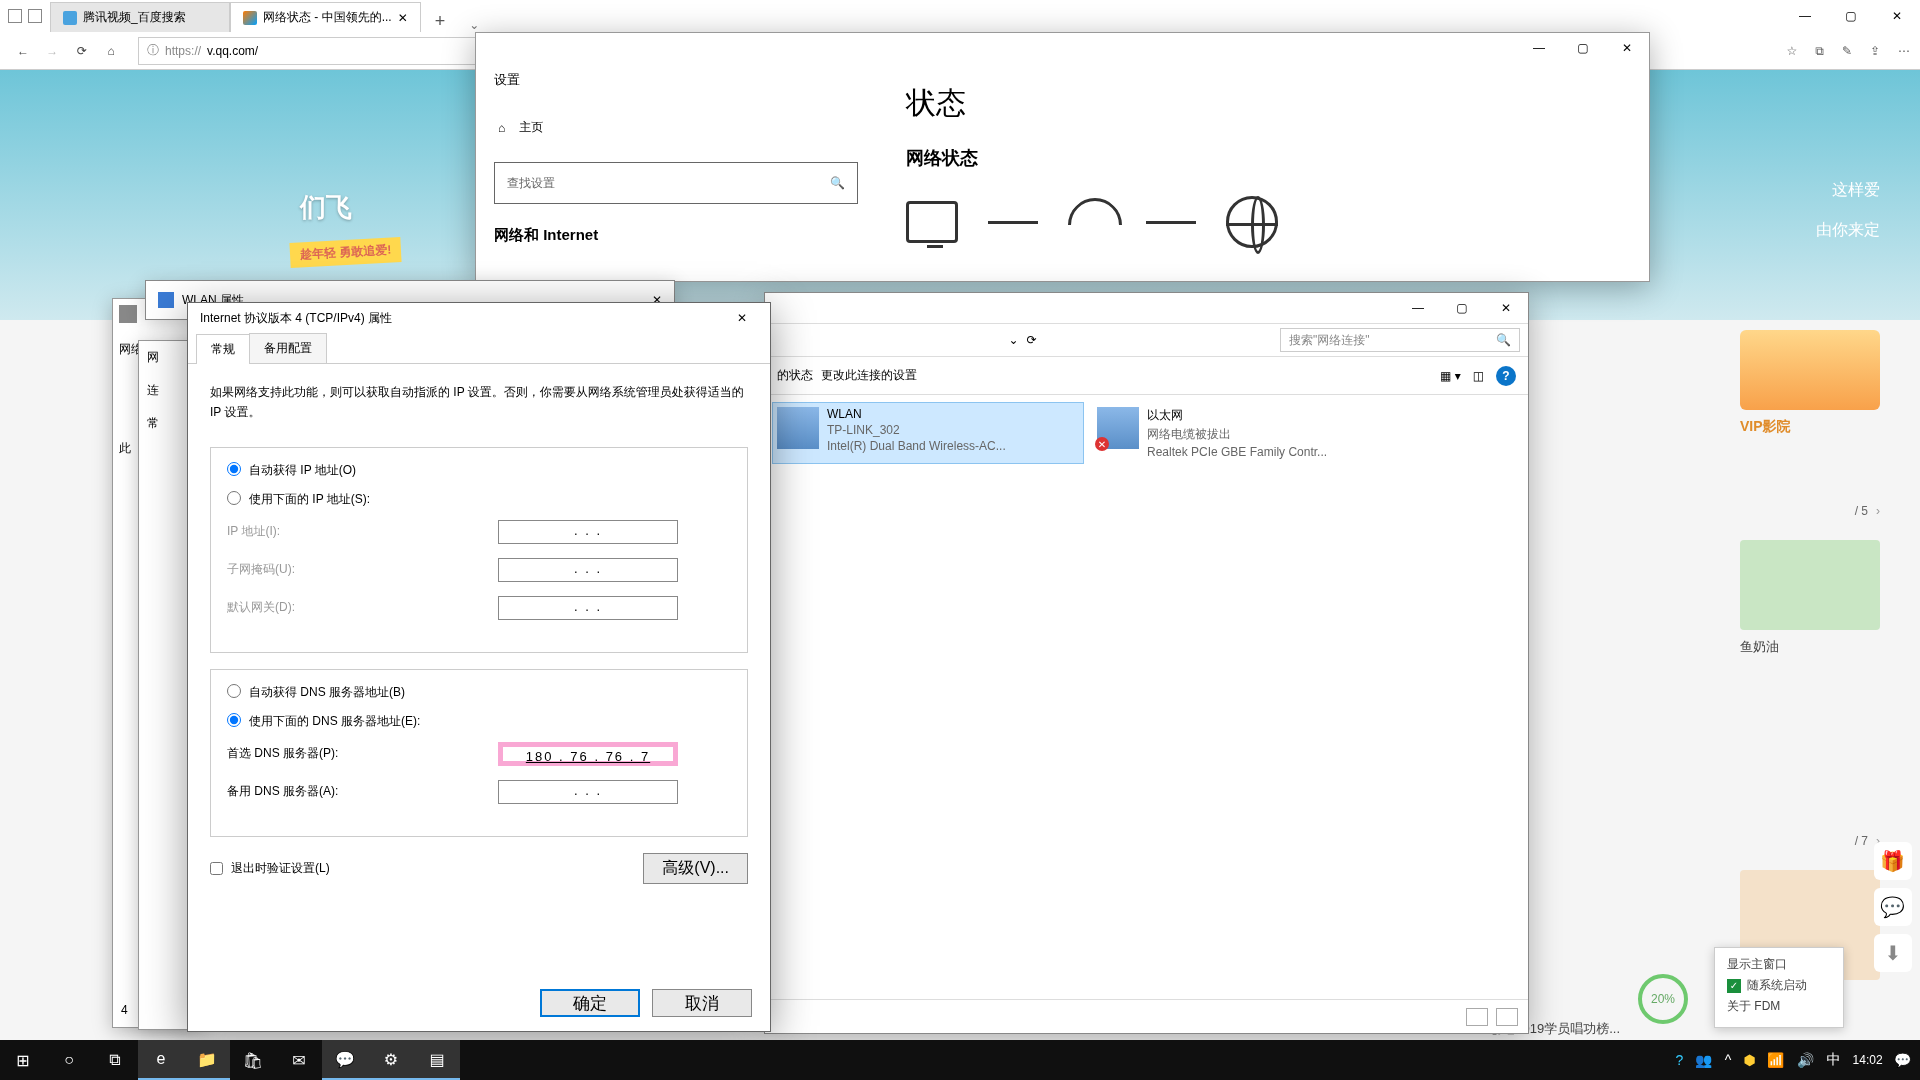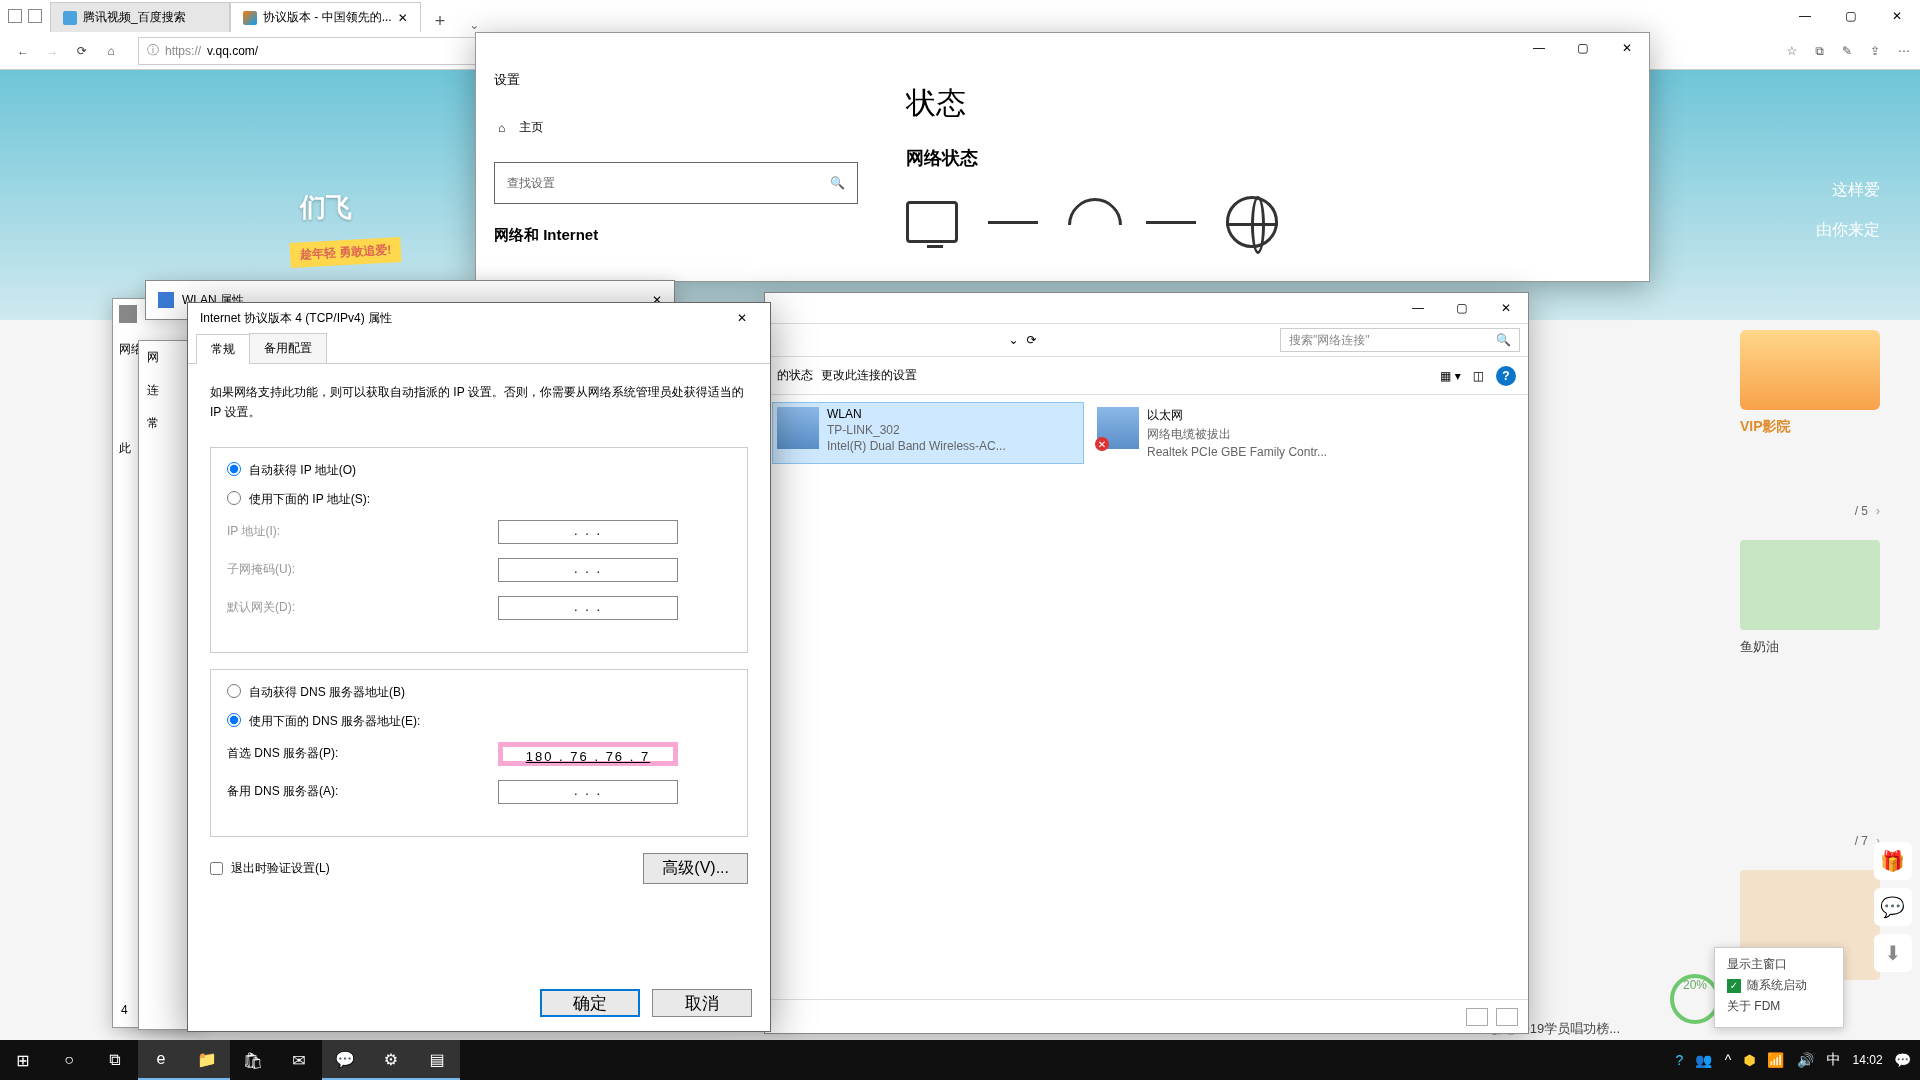--- a/index.html
+++ b/index.html
@@ -115,21 +115,21 @@
 .ipv4 .dbtns button{width:100px;height:28px;border:1px solid #888;background:#e9e9e9;font-size:17px;}
 .ipv4 .dbtns button.primary{border:2px solid #0078d7;}
 
 
 .sidebadge{position:absolute;right:8px;width:38px;height:38px;display:flex;align-items:center;justify-content:center;color:#888;background:#fff;border-radius:6px;font-size:20px;}
 
 
 .dlbub{position:absolute;bottom:52px;right:76px;background:#fff;border:1px solid #ccc;box-shadow:0 2px 10px rgba(0,0,0,.2);padding:8px 12px;width:130px;}
 .dlbub .row{display:flex;align-items:center;gap:6px;font-size:12px;color:#444;margin-bottom:4px;}
 .dlbub .chk{width:14px;height:14px;background:#1a8f3c;color:#fff;display:flex;align-items:center;justify-content:center;font-size:10px;}
-.speedring{position:absolute;bottom:56px;right:200px;width:50px;height:50px;border:4px solid #6ec96e;border-radius:50%;display:flex;justify-content:center;font-size:14px;color:#6a6;}
+.speedring{position:absolute;bottom:56px;right:232px;width:50px;height:50px;border:4px solid #6ec96e;border-radius:50%;display:flex;align-items:center;justify-content:center;font-size:14px;color:#6a6;}
 .speedtxt{position:absolute;bottom:60px;right:150px;font-size:9px;color:#888;line-height:1.4;}
 
 
 .taskbar{position:absolute;bottom:0;left:0;width:1920px;height:40px;background:#101010;display:flex;align-items:center;color:#fff;}
 .taskbar .tb{width:46px;height:40px;display:flex;align-items:center;justify-content:center;font-size:16px;}
 .taskbar .tb.active{background:#333;border-bottom:2px solid #76b9ed;}
 .taskbar .tray{margin-left:auto;display:flex;align-items:center;gap:12px;padding-right:8px;font-size:12px;}
 .taskbar .tray .ic{font-size:14px;}
 </style>
 </head>
@@ -141,21 +141,21 @@
       <span></span>
       <span></span>
     </div>
     <div class="tabs">
       <div class="tab">
         <span class="favicon"></span>
         <span>腾讯视频_百度搜索</span>
       </div>
       <div class="tab active">
         <span class="favicon qqv"></span>
-        <span>协议版本 - 中国领先的...</span>
+        <span>网络状态 - 中国领先的...</span>
         <span class="close">✕</span>
       </div>
       <span style="padding:0 14px;font-size:18px;color:#555">+</span>
       <span style="padding:0 10px;color:#777">⌄</span>
     </div>
     <div class="wincontrols">
       <span>—</span>
       <span>▢</span>
       <span>✕</span>
     </div>

